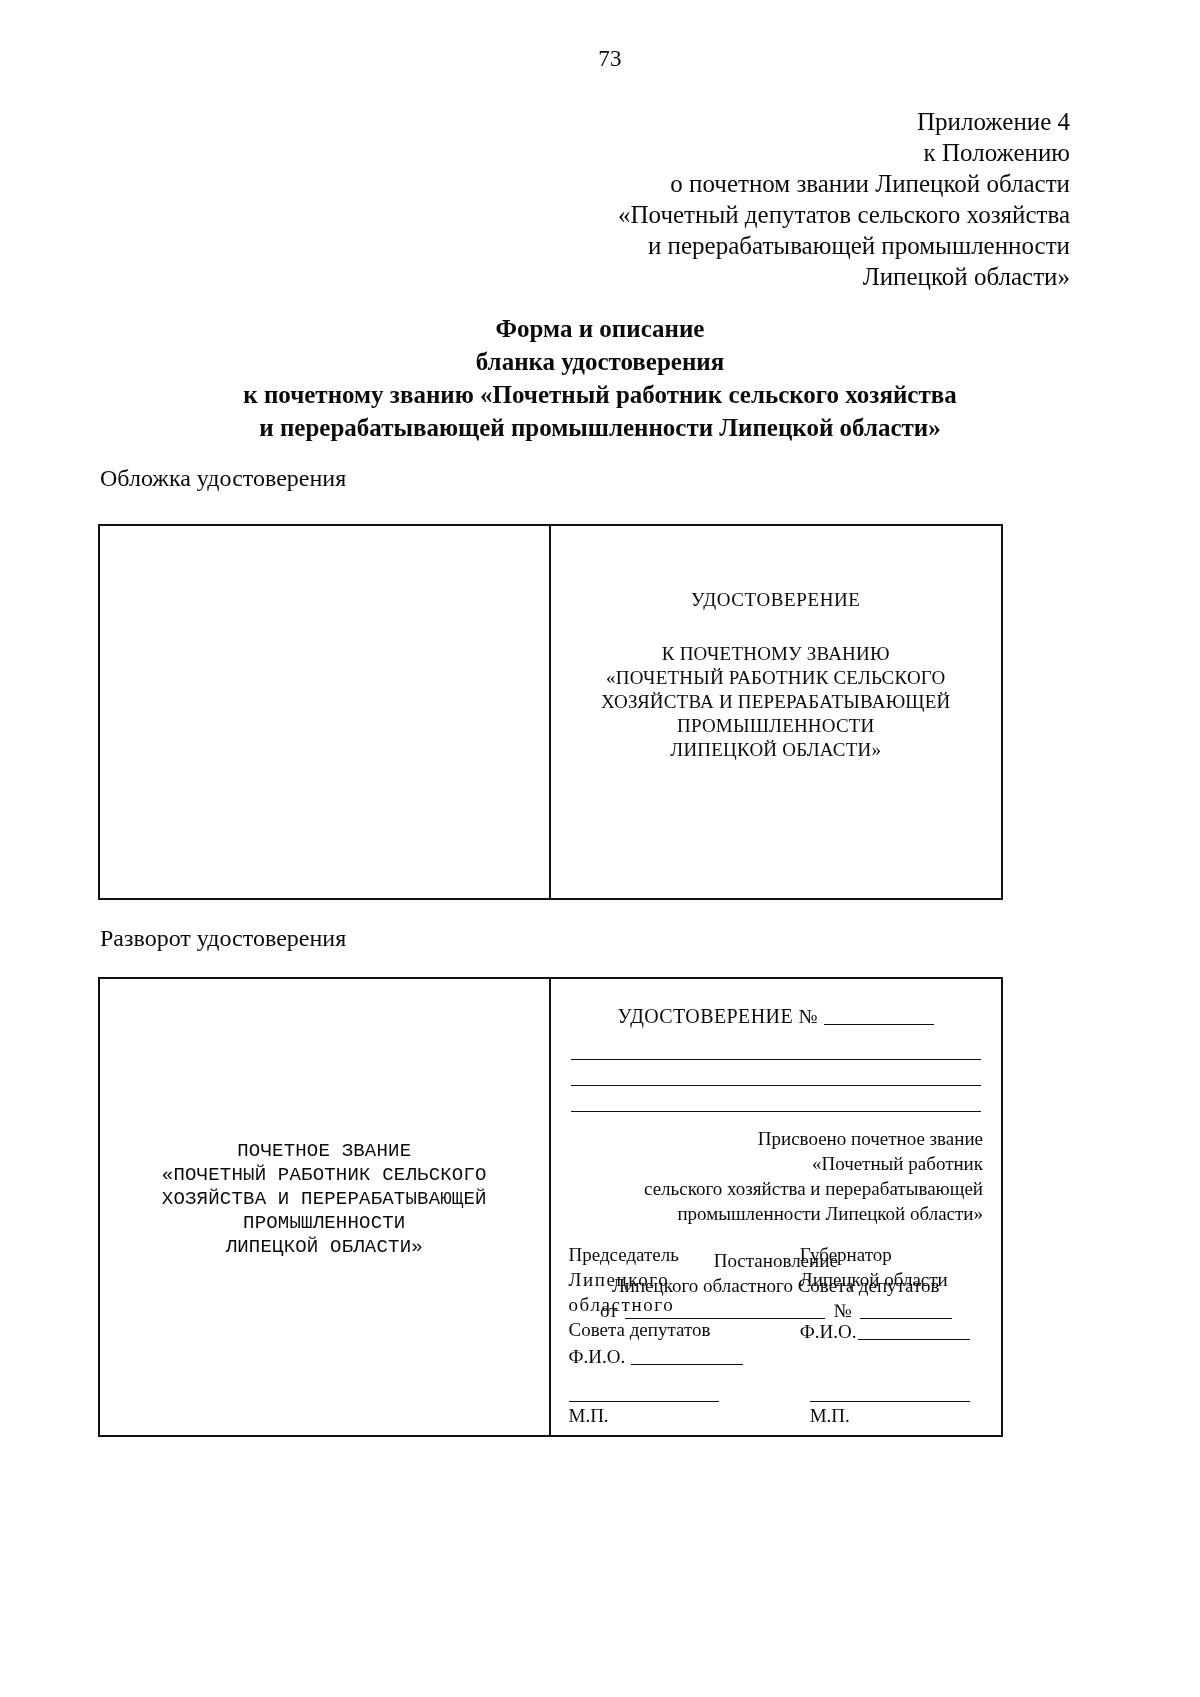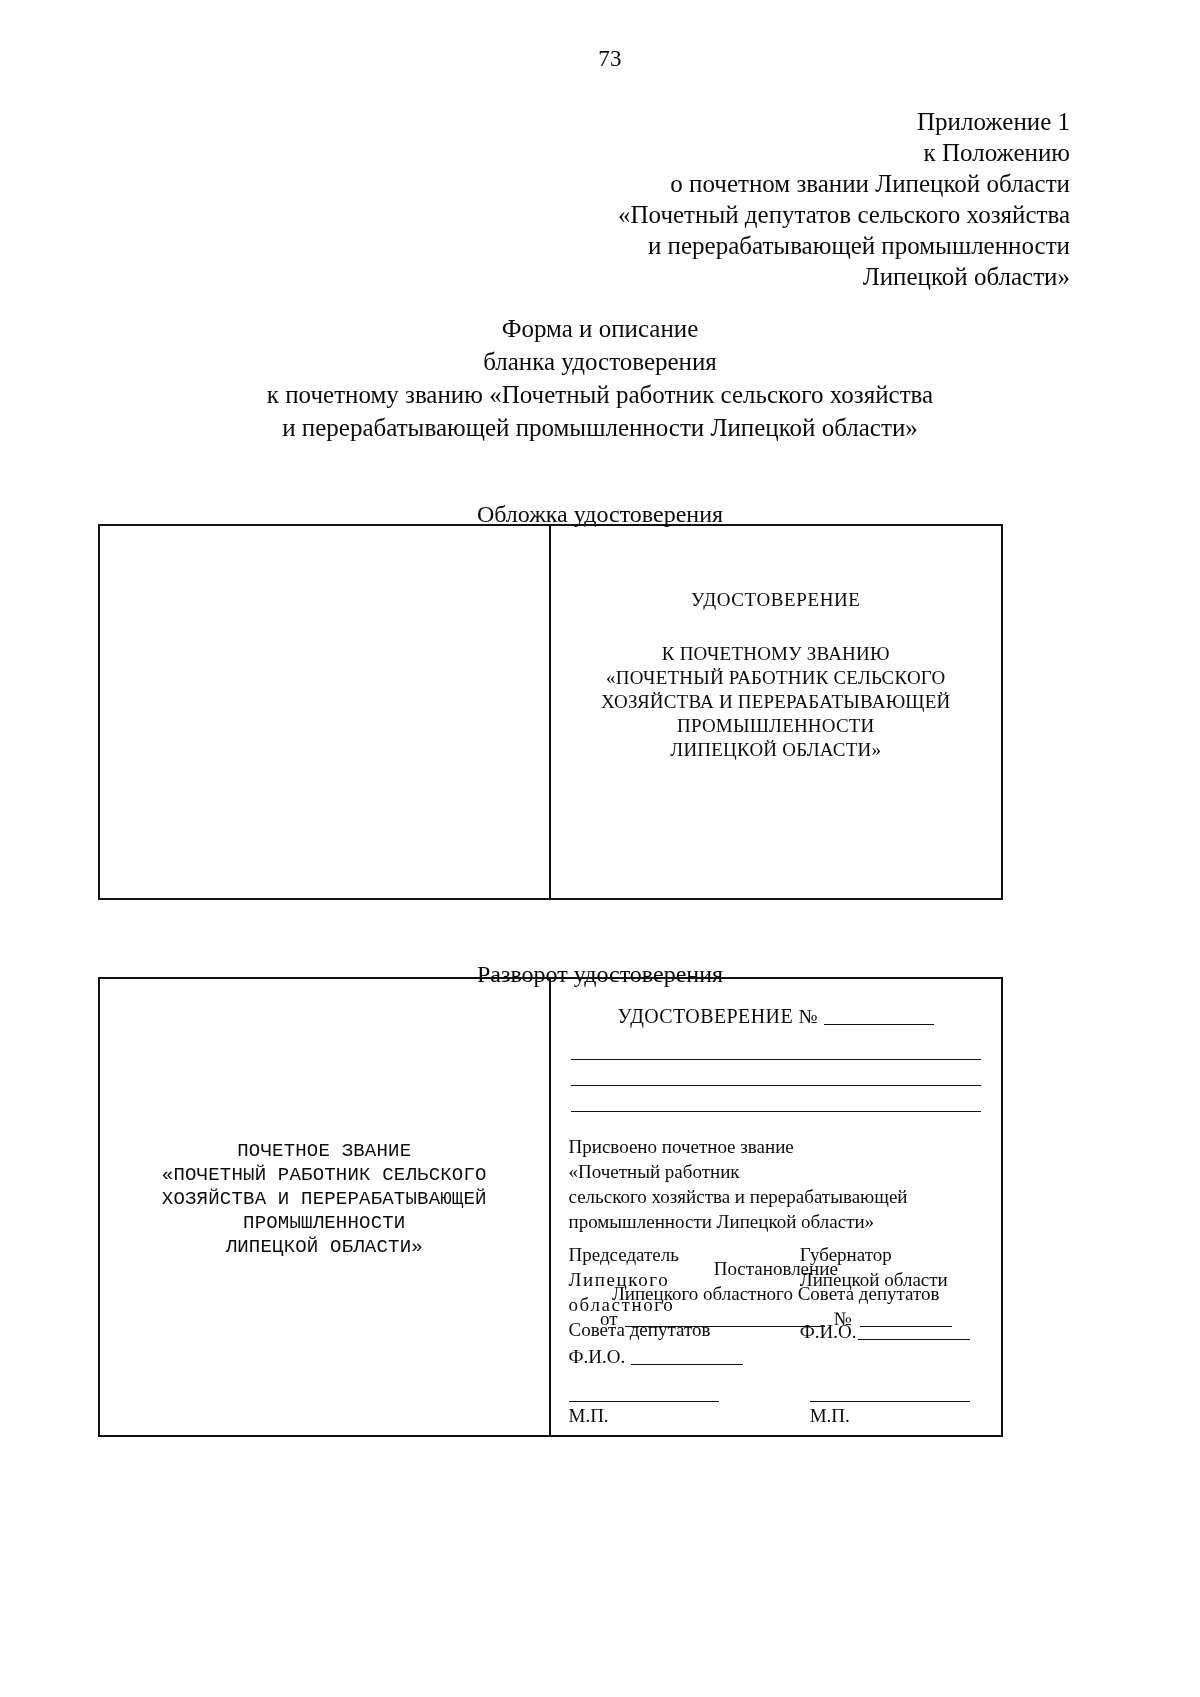--- a/index.html
+++ b/index.html
@@ -45,32 +45,30 @@
   .appendix-header div { white-space: nowrap; }
 
   
   .doc-title {
     position: absolute;
     top: 312px;
     left: 100px;
     width: 1000px;
     text-align: center;
     font-size: 25px;
-    font-weight: normal;
+    font-weight: bold;
     line-height: 33px;
   }
 
   
   .section-caption {
     position: absolute;
     left: 100px;
     width: 1000px;
-    text-align: center;
     font-size: 24px;
-    margin-top: 36px;
   }
   .caption-cover { top: 465px; }
   .caption-spread { top: 925px; }
 
   
   .card {
     position: absolute;
     left: 98px;
     width: 905px;
     border: 2px solid #111111;
@@ -143,24 +141,24 @@
     margin-left: 6px;
     vertical-align: -2px;
     height: 16px;
   }
   .ruled-line {
     border-bottom: 1.6px solid #111;
     height: 25px;
     margin: 0 2px;
   }
   .award-block {
-    text-align: left;
+    text-align: right;
     font-size: 19px;
     line-height: 25px;
-    margin-top: 22px;
+    margin-top: 14px;
   }
   .decree-block {
     text-align: center;
     font-size: 19px;
     line-height: 25px;
     margin-top: 22px;
   }
   .decree-fill {
     text-align: center;
     font-size: 19px;
@@ -231,21 +229,21 @@
   .stamp-rule.r { width: 160px; }
 </style>
 </head>
 <body>
 
 <div class="page">
 
   <div class="page-number">73</div>
 
   <div class="appendix-header">
-    <div>Приложение 1</div>
+    <div>Приложение 4</div>
     <div>к Положению</div>
     <div>о почетном звании Липецкой области</div>
     <div>«Почетный депутатов сельского хозяйства</div>
     <div>и перерабатывающей промышленности</div>
     <div>Липецкой области»</div>
   </div>
 
   <div class="doc-title">
     <div>Форма и описание</div>
     <div>бланка удостоверения</div>

